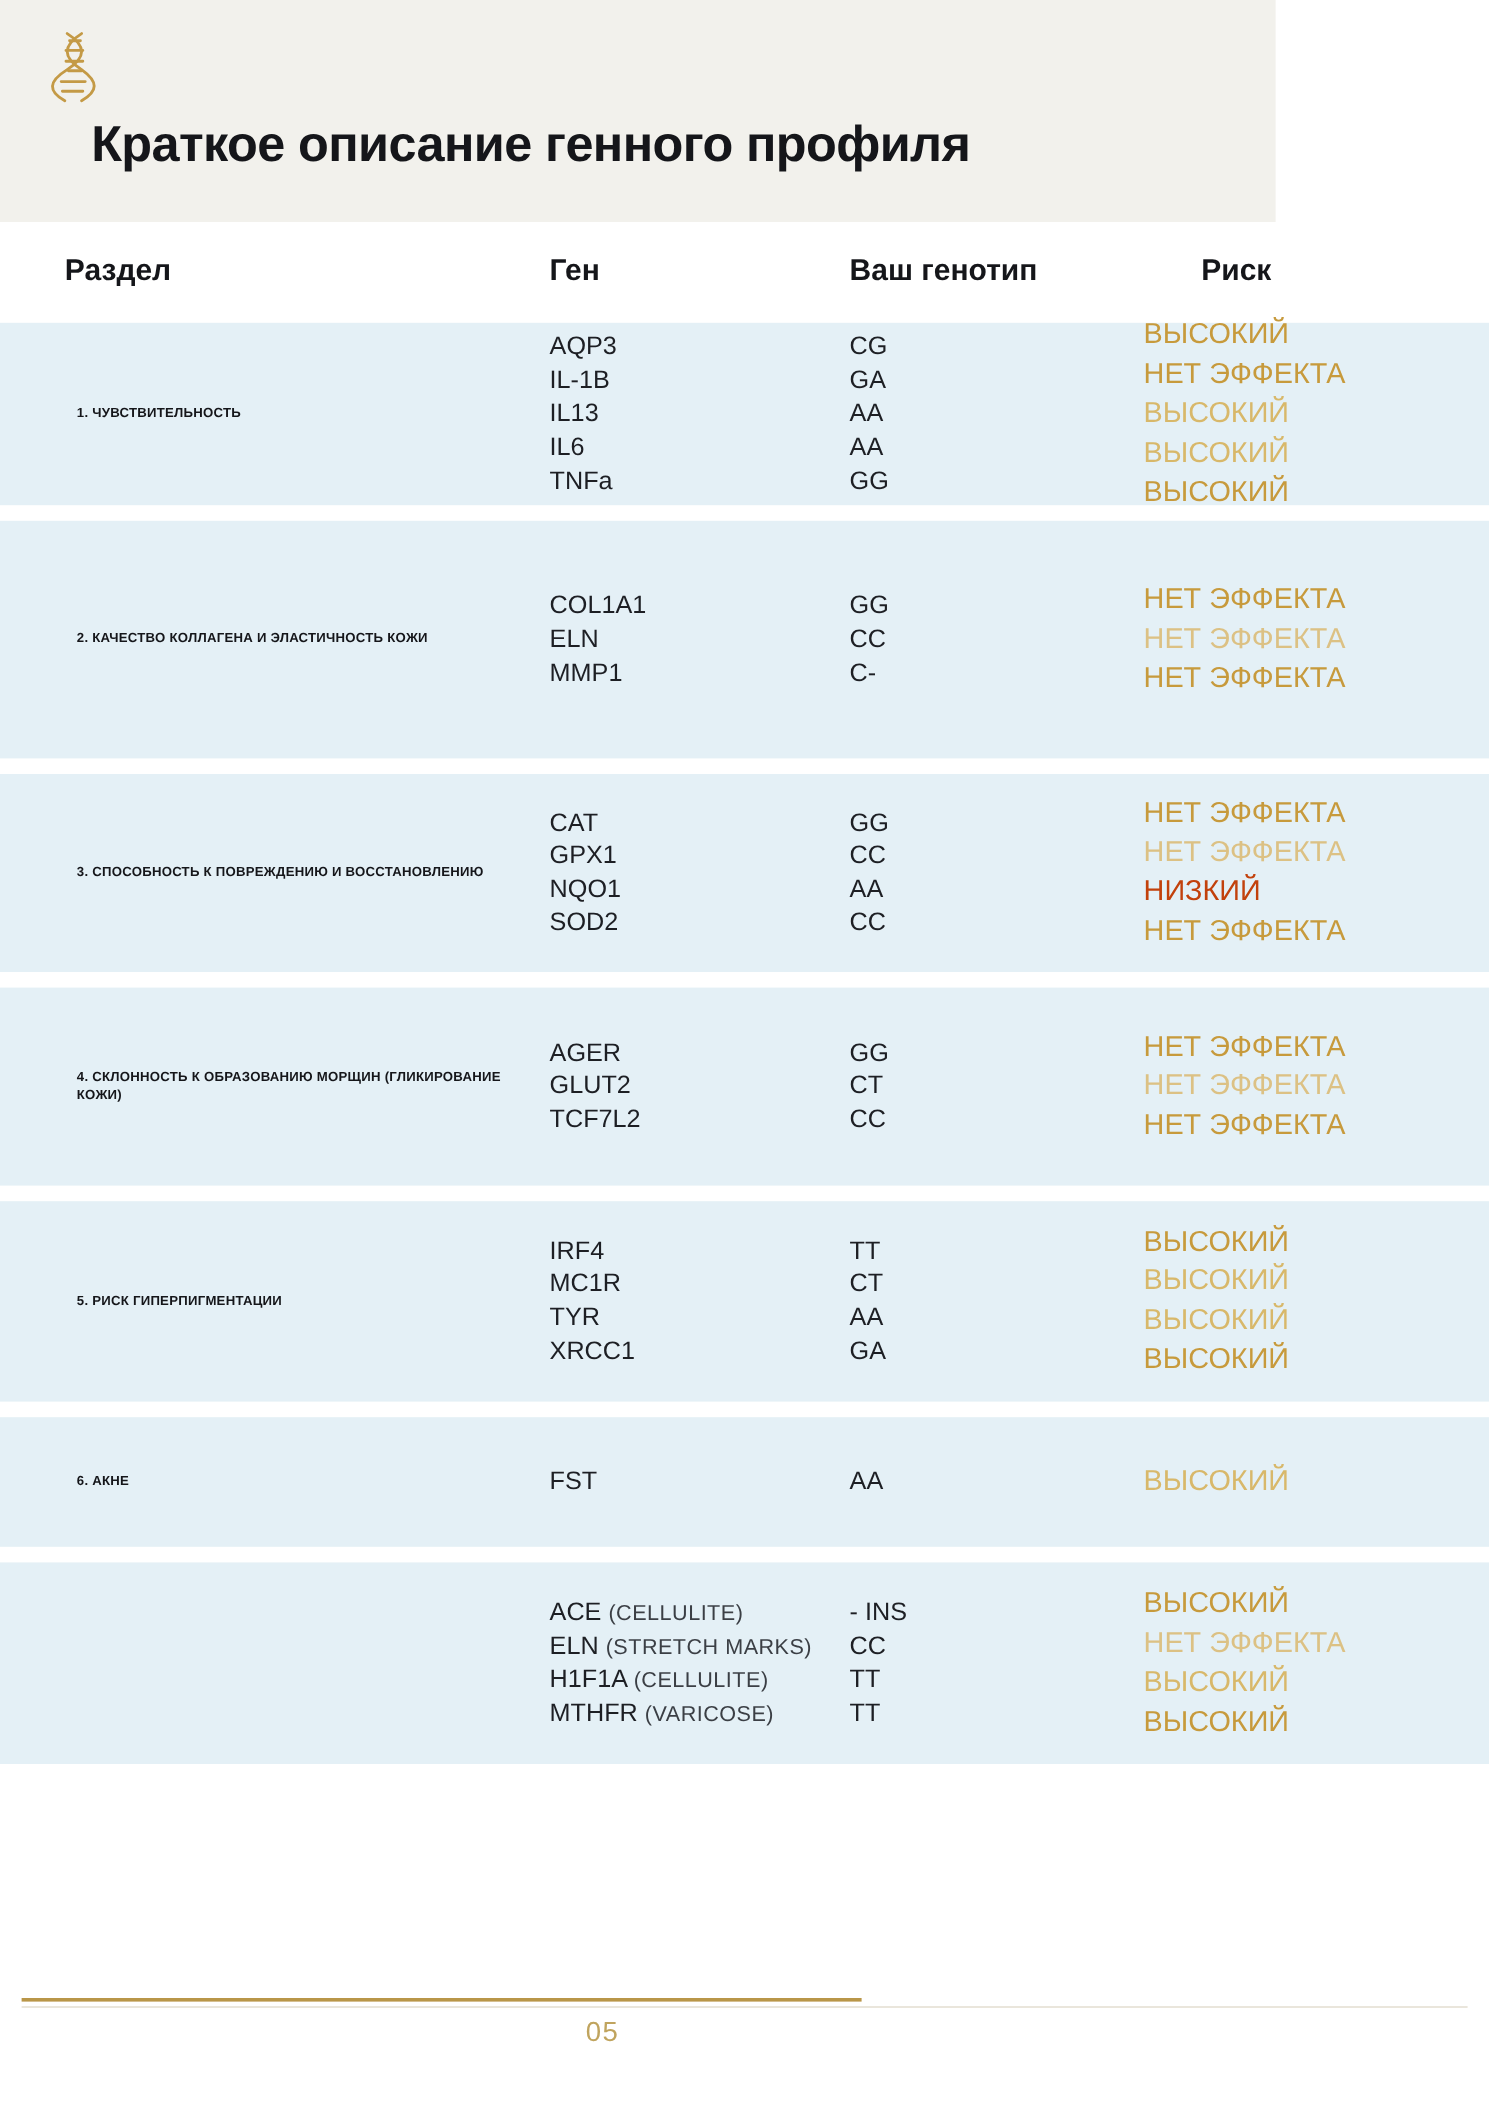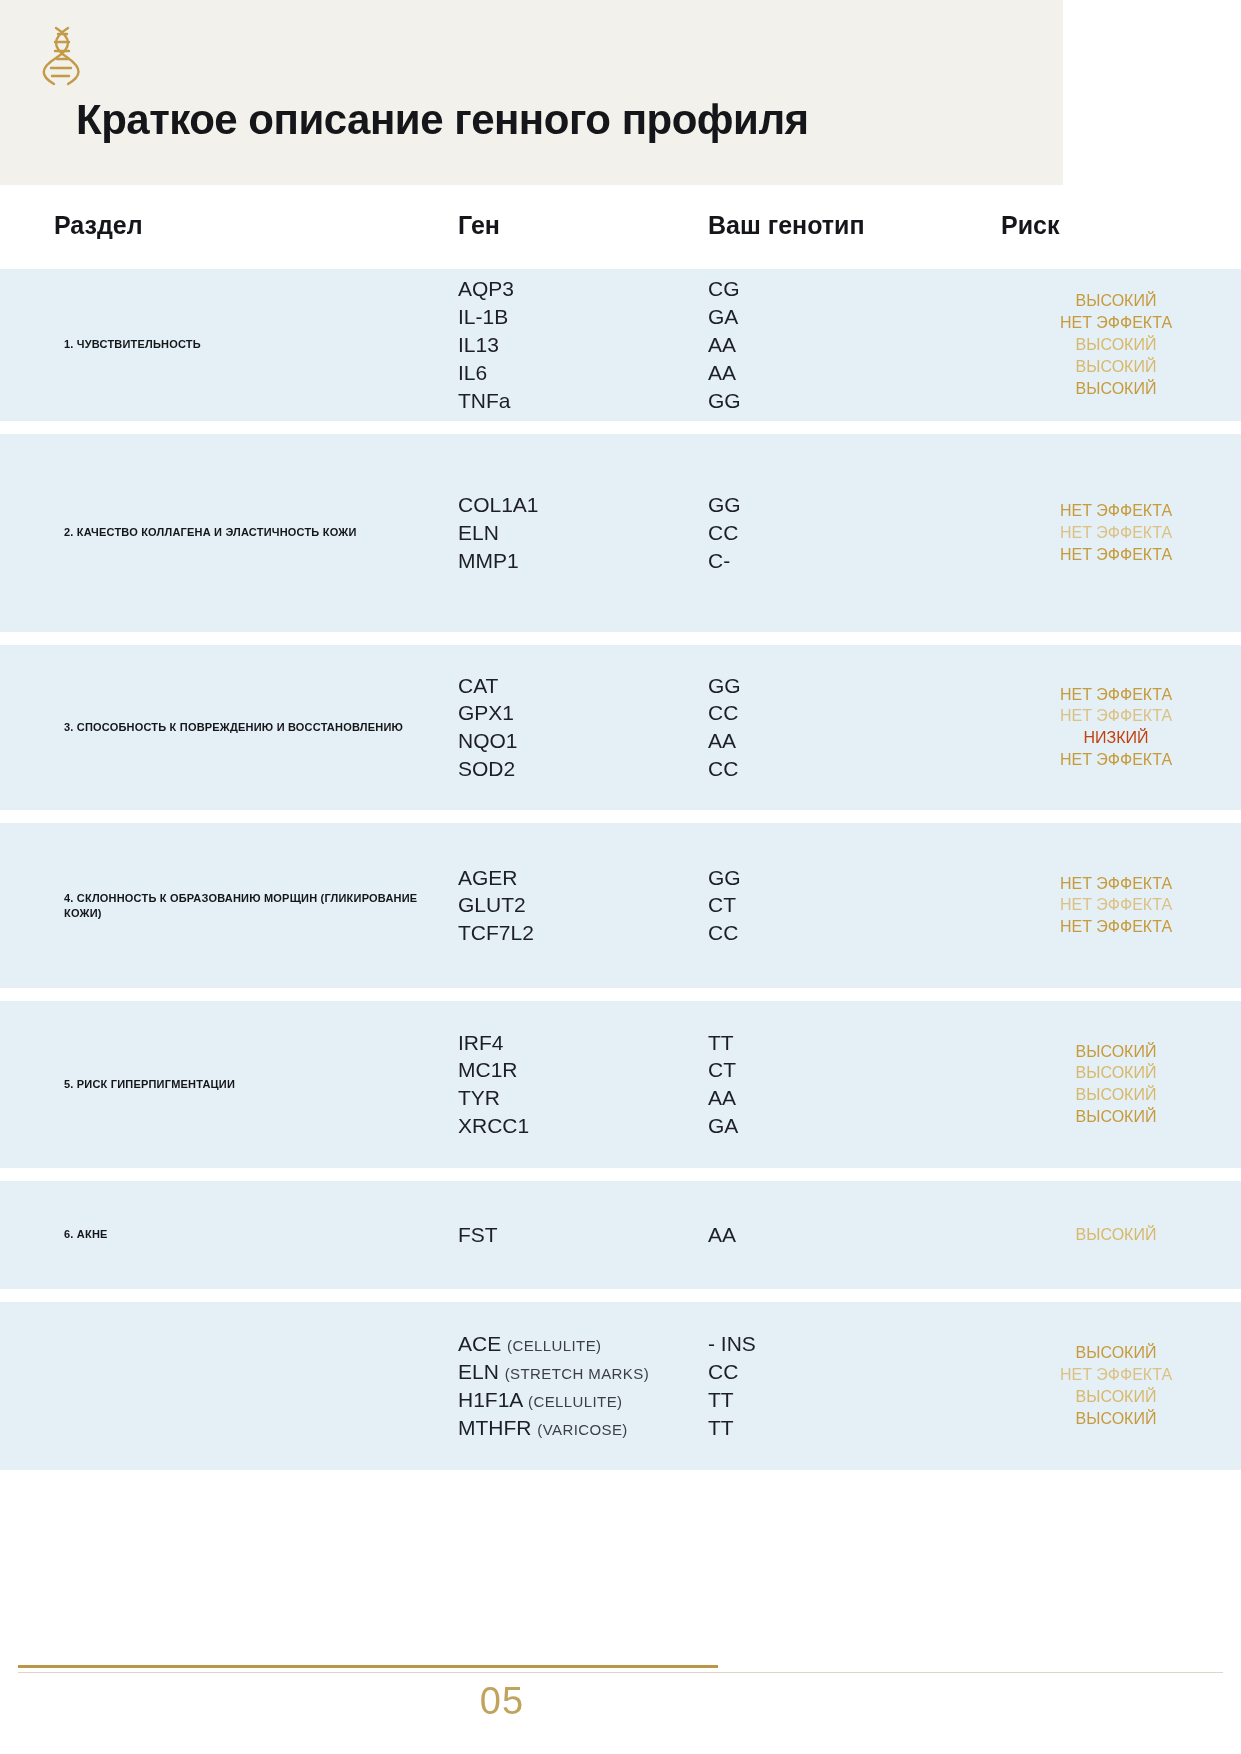--- a/index.html
+++ b/index.html
@@ -96,38 +96,37 @@
   }
   .c-gene {
     left: 458px;
     width: 250px;
     font-size: 21px;
     color: #1d1f24;
     line-height: 1.33;
     white-space: nowrap;
   }
   .c-gene .sub {
-    font-size: 15px;
+    font-size: 18px;
     letter-spacing: 0.4px;
     color: #3b3f45;
   }
   .c-geno {
     left: 708px;
     width: 280px;
     font-size: 21px;
     color: #1d1f24;
     line-height: 1.33;
   }
   .c-risk {
-    left: 1001px;
+    left: 953px;
     width: 230px;
-    font-size: 16px;
+    font-size: 24px;
     line-height: 1.37;
     white-space: nowrap;
-    text-align: center;
   }
 
   
   .risk-high   { color: #c79a3c; }
   .risk-high2  { color: #d8b86a; }
   .risk-none   { color: #c79a3c; }
   .risk-none2  { color: #dcc184; }
   .risk-low    { color: #c2410c; }
 
   
@@ -146,21 +145,21 @@
     width: 1205px;
     height: 1px;
     background: #ddd6c5;
   }
   .page-num {
     position: absolute;
     left: 0;
     top: 1680px;
     width: 1004px;
     text-align: center;
-    font-size: 38px;
+    font-size: 23px;
     color: #c0a45e;
     letter-spacing: 1px;
   }
 </style>
 </head>
 <body>
 
 <div class="header-band">
   <div class="logo">
     <svg viewBox="0 0 52 62" width="52" height="62" aria-hidden="true">

